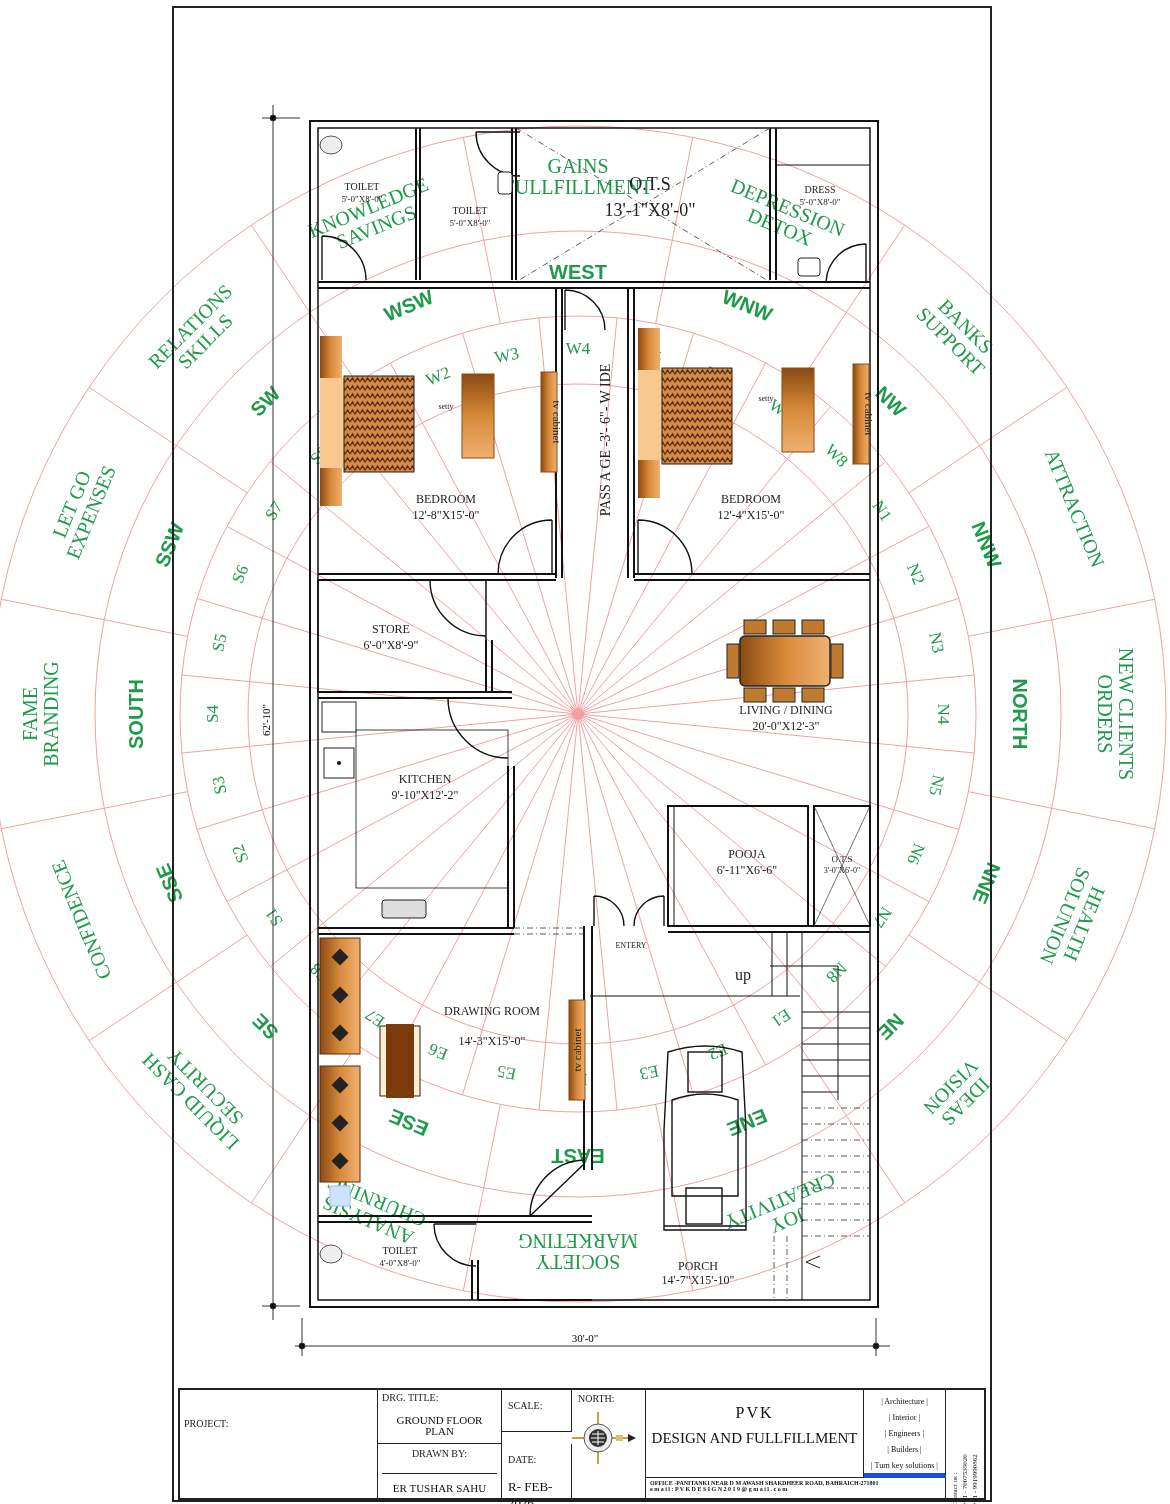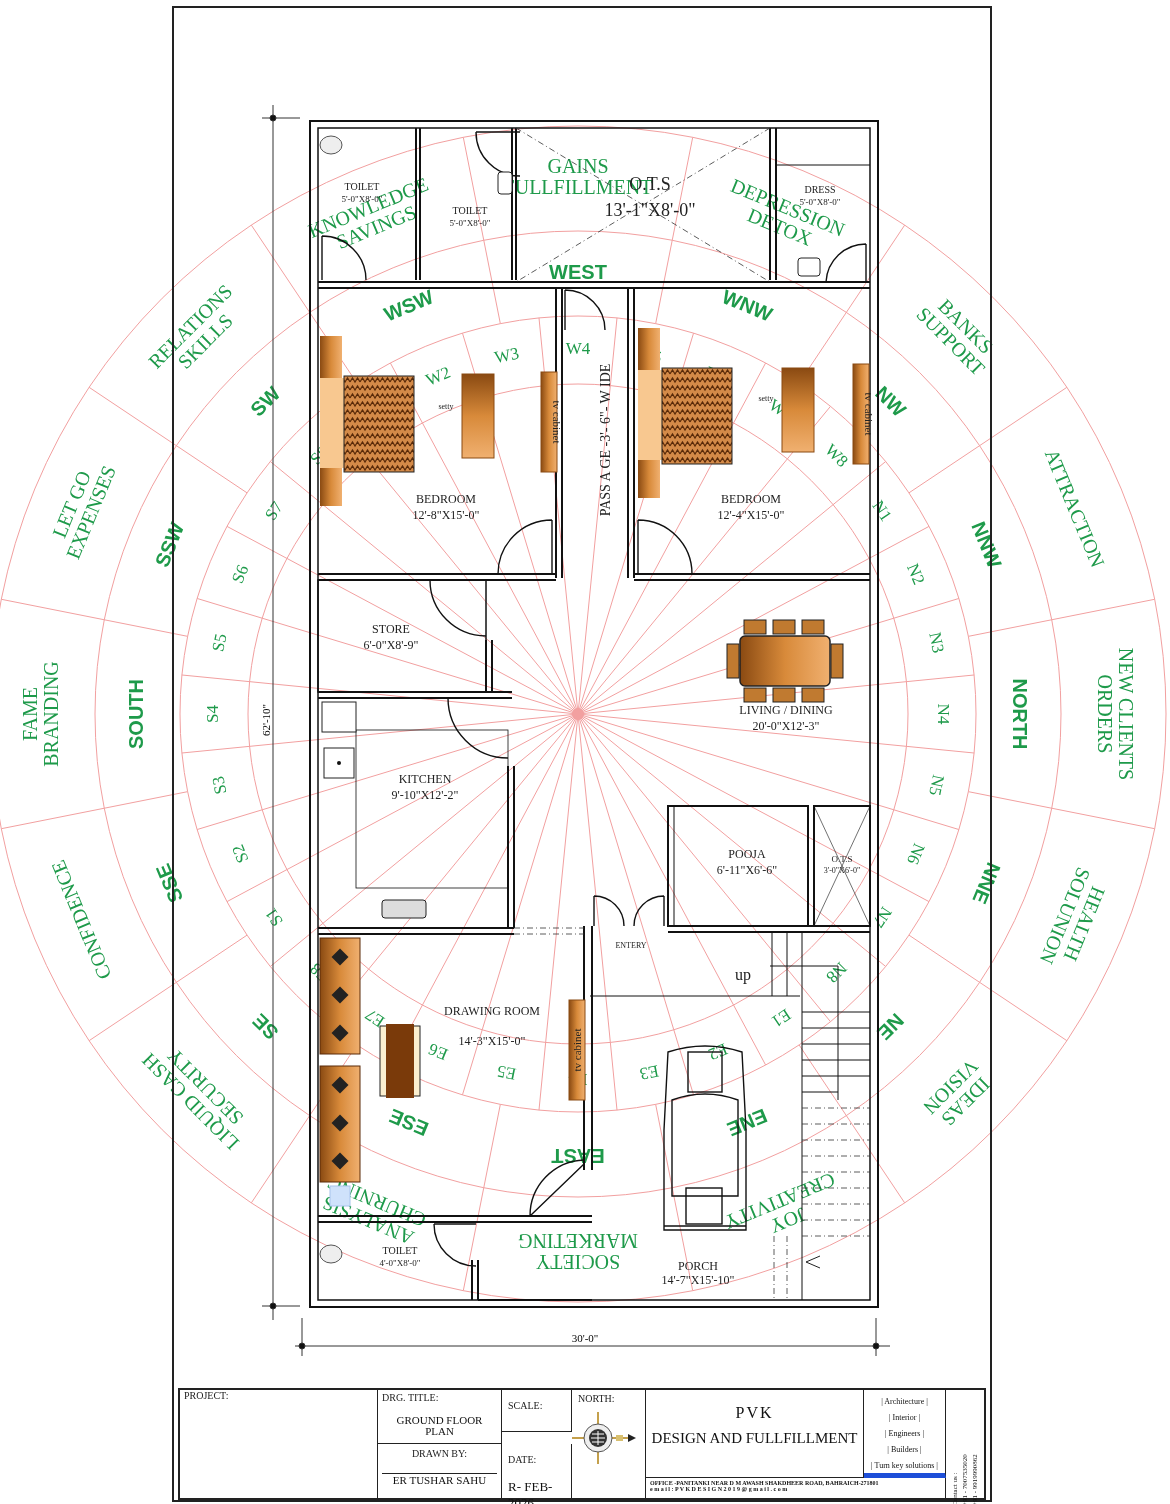--- a/index.html
+++ b/index.html
@@ -379,33 +379,33 @@
     <text x="766" y="401" font-size="8">setty</text>
     <text x="0" y="0" font-size="11" transform="translate(553 422) rotate(90)">tv cabinet</text>
     <text x="0" y="0" font-size="11" transform="translate(865 414) rotate(90)">tv cabinet</text>
     <text x="0" y="0" font-size="11" transform="translate(581 1050) rotate(-90)">tv cabinet</text>
   </g>
 </svg>
 
 <div class="frame"></div>
 
 <div class="tb">
-  <div class="cell" style="left:0;top:0;width:198px;height:108px;border-right:1px solid #222;padding:0 4px;">
+  <div class="cell" style="left:0;top:0;width:198px;height:108px;border-right:1px solid #222;padding:28px 4px;">
     <div class="lbl">PROJECT:</div>
   </div>
   <div class="cell" style="left:198px;top:0;width:124px;height:54px;border-right:1px solid #222;border-bottom:1px solid #222;padding:2px 4px;">
     <div class="lbl">DRG. TITLE:</div>
     <div class="center" style="font-size:11px;margin-top:12px;line-height:11px;">
       <div>GROUND FLOOR</div>
       <div>PLAN</div>
     </div>
   </div>
   <div class="cell" style="left:198px;top:54px;width:124px;height:54px;border-right:1px solid #222;padding:4px;">
     <div class="lbl center">DRAWN BY:</div>
-    <div class="center bold" style="font-size:11px;margin-top:14px;border-top:1px solid #222;padding-top:0;">ER TUSHAR SAHU</div>
+    <div class="center bold" style="font-size:11px;margin-top:14px;border-top:1px solid #222;padding-top:8px;">ER TUSHAR SAHU</div>
   </div>
   <div class="cell" style="left:322px;top:0;width:70px;height:42px;border-right:1px solid #222;border-bottom:1px solid #222;padding:10px 6px;">
     <div class="lbl">SCALE:</div>
   </div>
   <div class="cell" style="left:322px;top:54px;width:70px;height:54px;border-right:1px solid #222;padding:10px 6px;">
     <div class="lbl">DATE:</div>
     <div style="font-size:13px;margin-top:14px;">R- FEB-2026</div>
   </div>
   <div class="cell" style="left:392px;top:0;width:74px;height:108px;border-right:1px solid #222;padding:3px 6px;">
     <div class="lbl">NORTH:</div>

